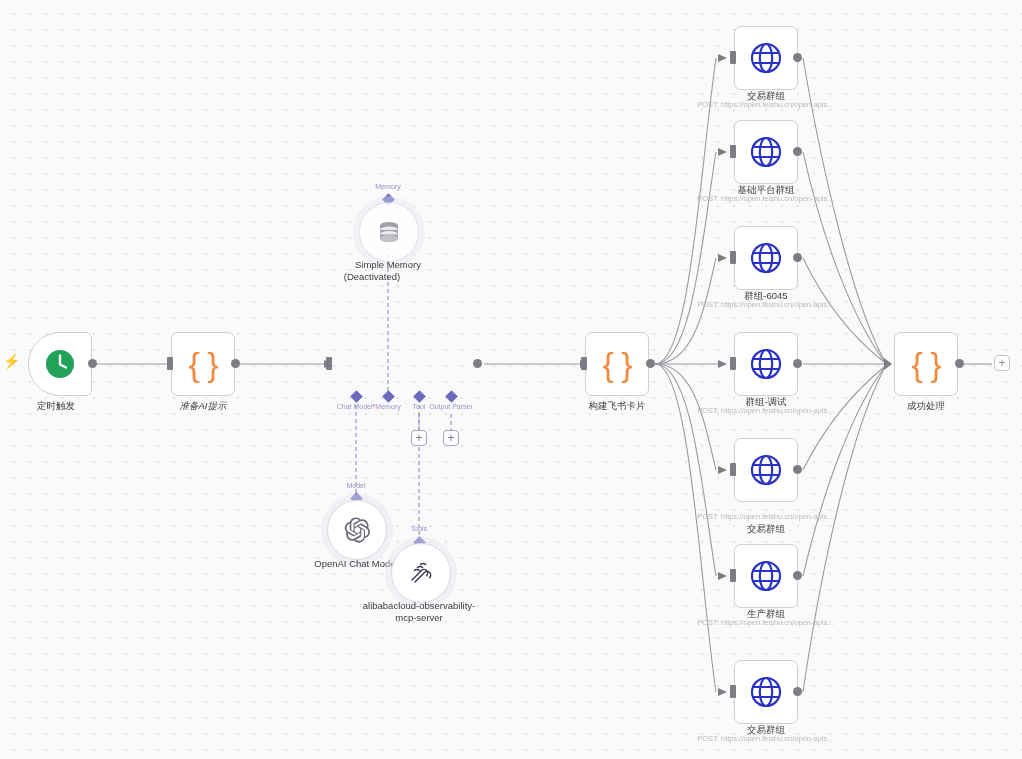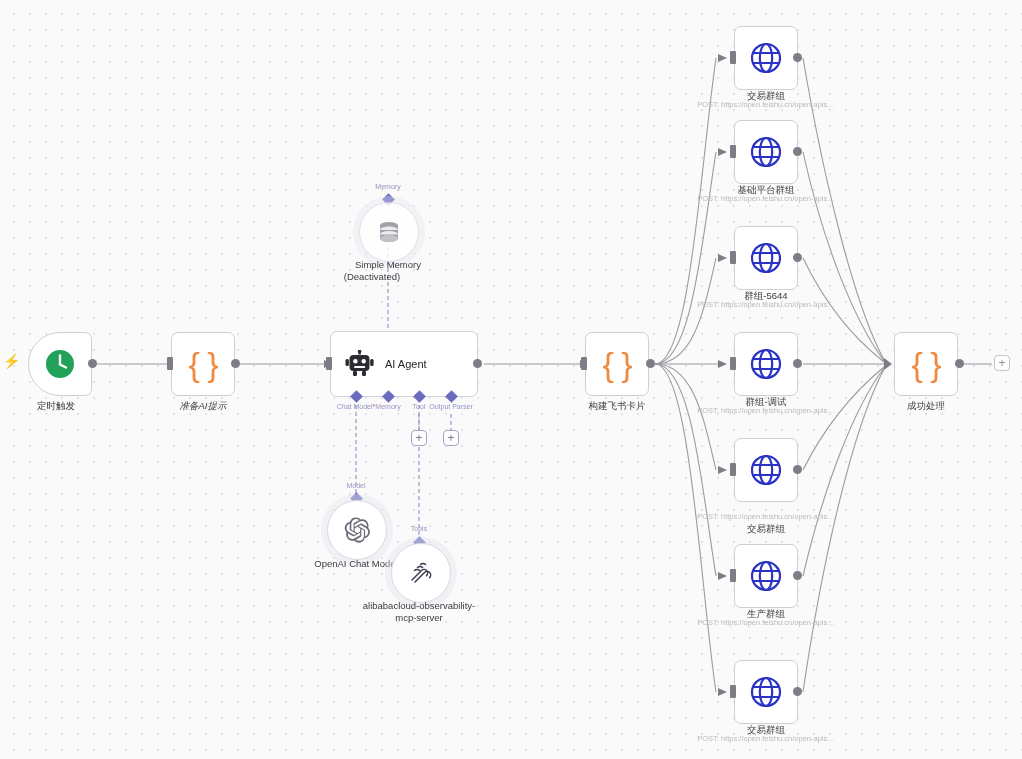--- a/index.html
+++ b/index.html
@@ -221,35 +221,20 @@
   <div class="port-out" style="left:88px; top:359px;"></div>
   <div class="node-caption" style="left:56px; top:400px; width:120px;">定时触发</div>
 
   <div class="node square" style="left:171px; top:332px;">
     <span class="braces">{&nbsp;}</span>
   </div>
   <div class="port-in" style="left:167px; top:357px;"></div>
   <div class="port-out" style="left:231px; top:359px;"></div>
   <div class="node-caption" style="left:203px; top:400px; width:140px;font-style:italic;">准备AI提示</div>
 
-  <div class="node agent" style="left:330px; top:331px;">
-    <svg class="ico" width="30" height="28" viewBox="0 0 30 28">
-      <rect x="13.4" y="0.5" width="2.4" height="4" fill="#2b2b31"></rect>
-      <circle cx="14.6" cy="1.6" r="1.8" fill="#2b2b31"></circle>
-      <rect x="4.5" y="5" width="20" height="16" rx="4" fill="#2b2b31"></rect>
-      <rect x="0.5" y="9" width="3.4" height="7" rx="1.5" fill="#2b2b31"></rect>
-      <rect x="25.2" y="9" width="3.4" height="7" rx="1.5" fill="#2b2b31"></rect>
-      <circle cx="10.4" cy="11.3" r="2.2" fill="#fff"></circle>
-      <circle cx="18.7" cy="11.3" r="2.2" fill="#fff"></circle>
-      <rect x="9" y="16" width="11.2" height="2.1" rx="1" fill="#fff"></rect>
-      <rect x="8" y="21" width="4" height="5" rx="1.2" fill="#2b2b31"></rect>
-      <rect x="17" y="21" width="4" height="5" rx="1.2" fill="#2b2b31"></rect>
-    </svg>
-    <span class="agent-label">AI Agent</span>
-  </div>
   <div class="port-in" style="left:326px; top:357px;"></div>
   <div class="port-out" style="left:473px; top:359px;"></div>
 
   <div class="diamond" style="left:352px; top:392px;"></div>
   <div class="sub-label" style="left:356px; top:403px;"><span>Chat Model</span><span class="req">*</span></div>
 
   <div class="diamond" style="left:384px; top:392px;"></div>
   <div class="sub-label" style="left:388px; top:403px;">Memory</div>
 
   <div class="diamond" style="left:415px; top:392px;"></div>
@@ -334,21 +319,21 @@
 
   <div class="node square" style="left:734px; top:226px;">
     <svg class="ico" width="34" height="34" viewBox="0 0 34 34">
       <circle cx="17" cy="17" r="14" fill="none" stroke="#2b33c4" stroke-width="2.2"></circle>
       <ellipse cx="17" cy="17" rx="6.2" ry="14" fill="none" stroke="#2b33c4" stroke-width="2.2"></ellipse>
       <path d="M3.4 12 H30.6 M3.4 22 H30.6" stroke="#2b33c4" stroke-width="2.2"></path>
     </svg>
   </div>
   <div class="port-in" style="left:730px; top:251px;"></div>
   <div class="port-out" style="left:793px; top:253px;"></div>
-  <div class="node-caption" style="left:766px; top:290px; width:200px;">群组-5644</div>
+  <div class="node-caption" style="left:766px; top:290px; width:200px;">群组-6045</div>
   <div class="node-subcaption" style="left:766px; top:300px; width:260px;">POST: https://open.feishu.cn/open-apis…</div>
 
   <div class="node square" style="left:734px; top:332px;">
     <svg class="ico" width="34" height="34" viewBox="0 0 34 34">
       <circle cx="17" cy="17" r="14" fill="none" stroke="#2b33c4" stroke-width="2.2"></circle>
       <ellipse cx="17" cy="17" rx="6.2" ry="14" fill="none" stroke="#2b33c4" stroke-width="2.2"></ellipse>
       <path d="M3.4 12 H30.6 M3.4 22 H30.6" stroke="#2b33c4" stroke-width="2.2"></path>
     </svg>
   </div>
   <div class="port-in" style="left:730px; top:357px;"></div>

